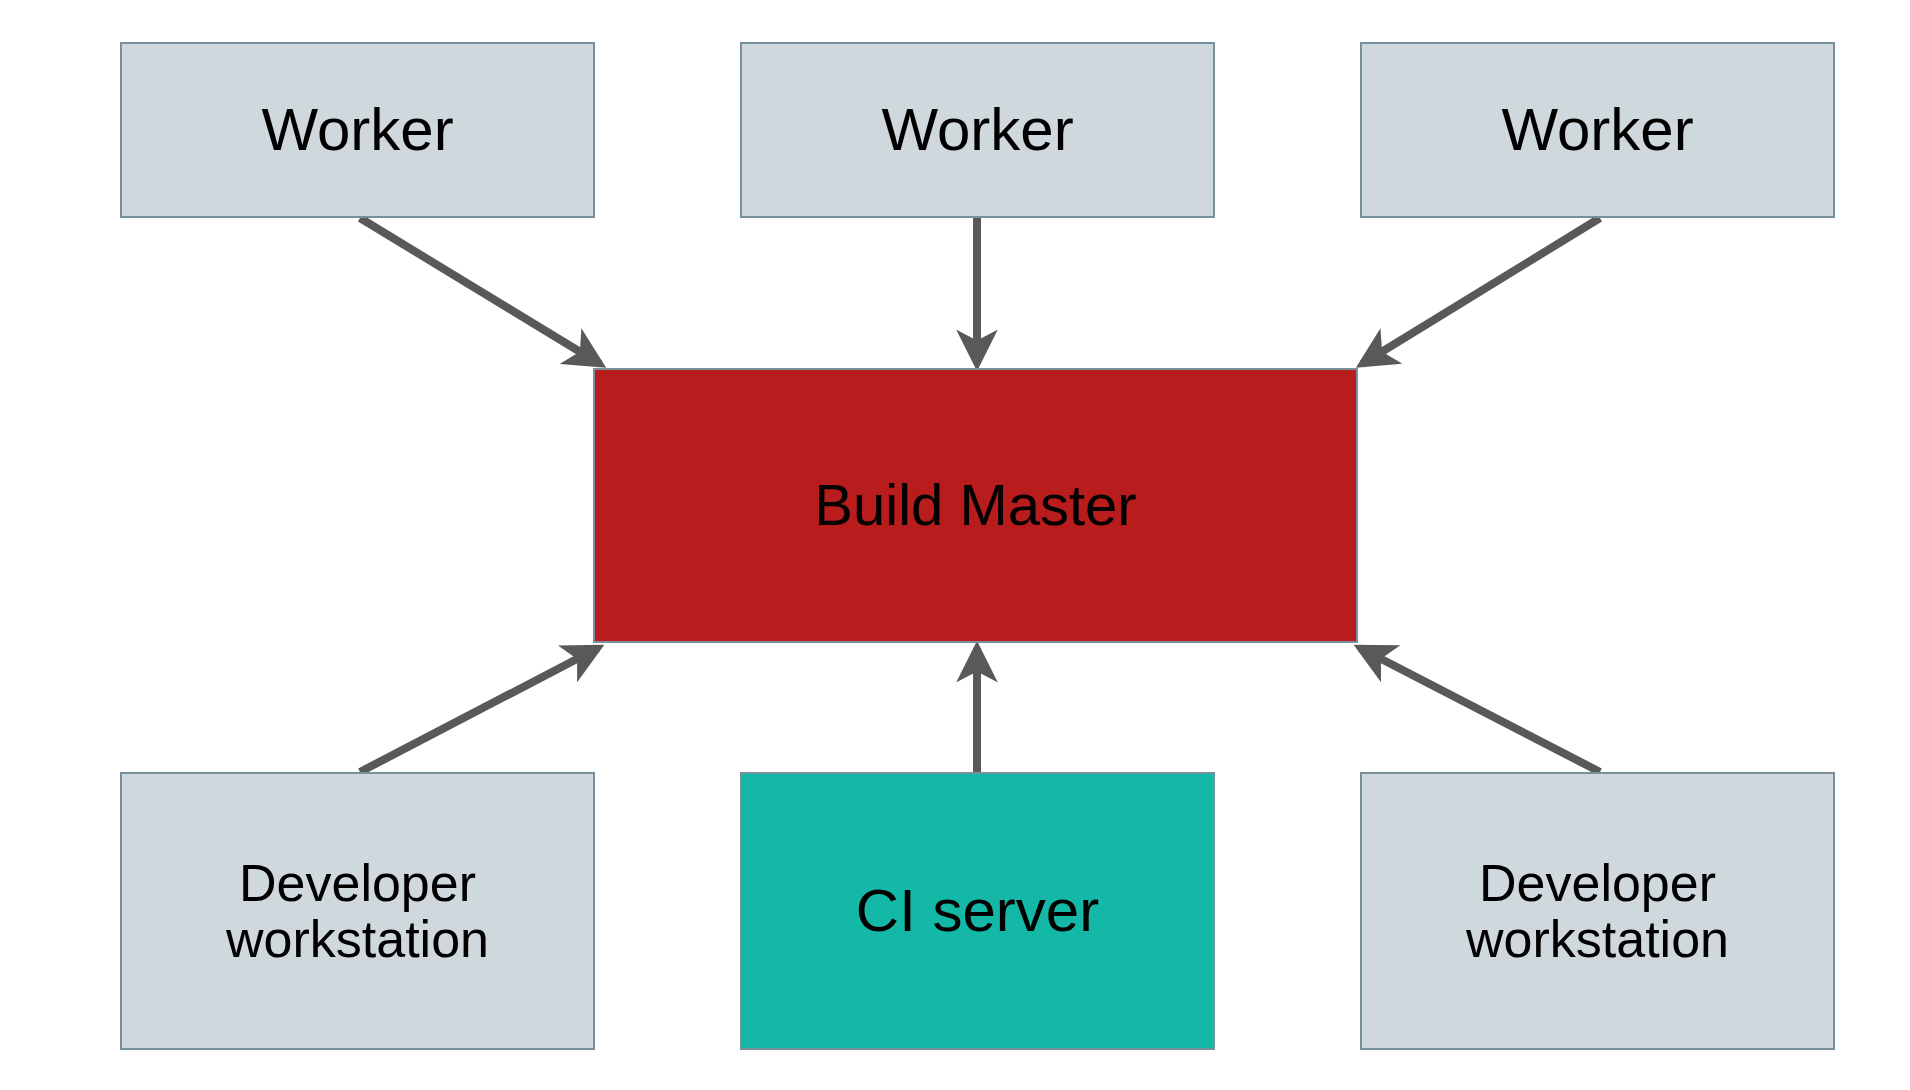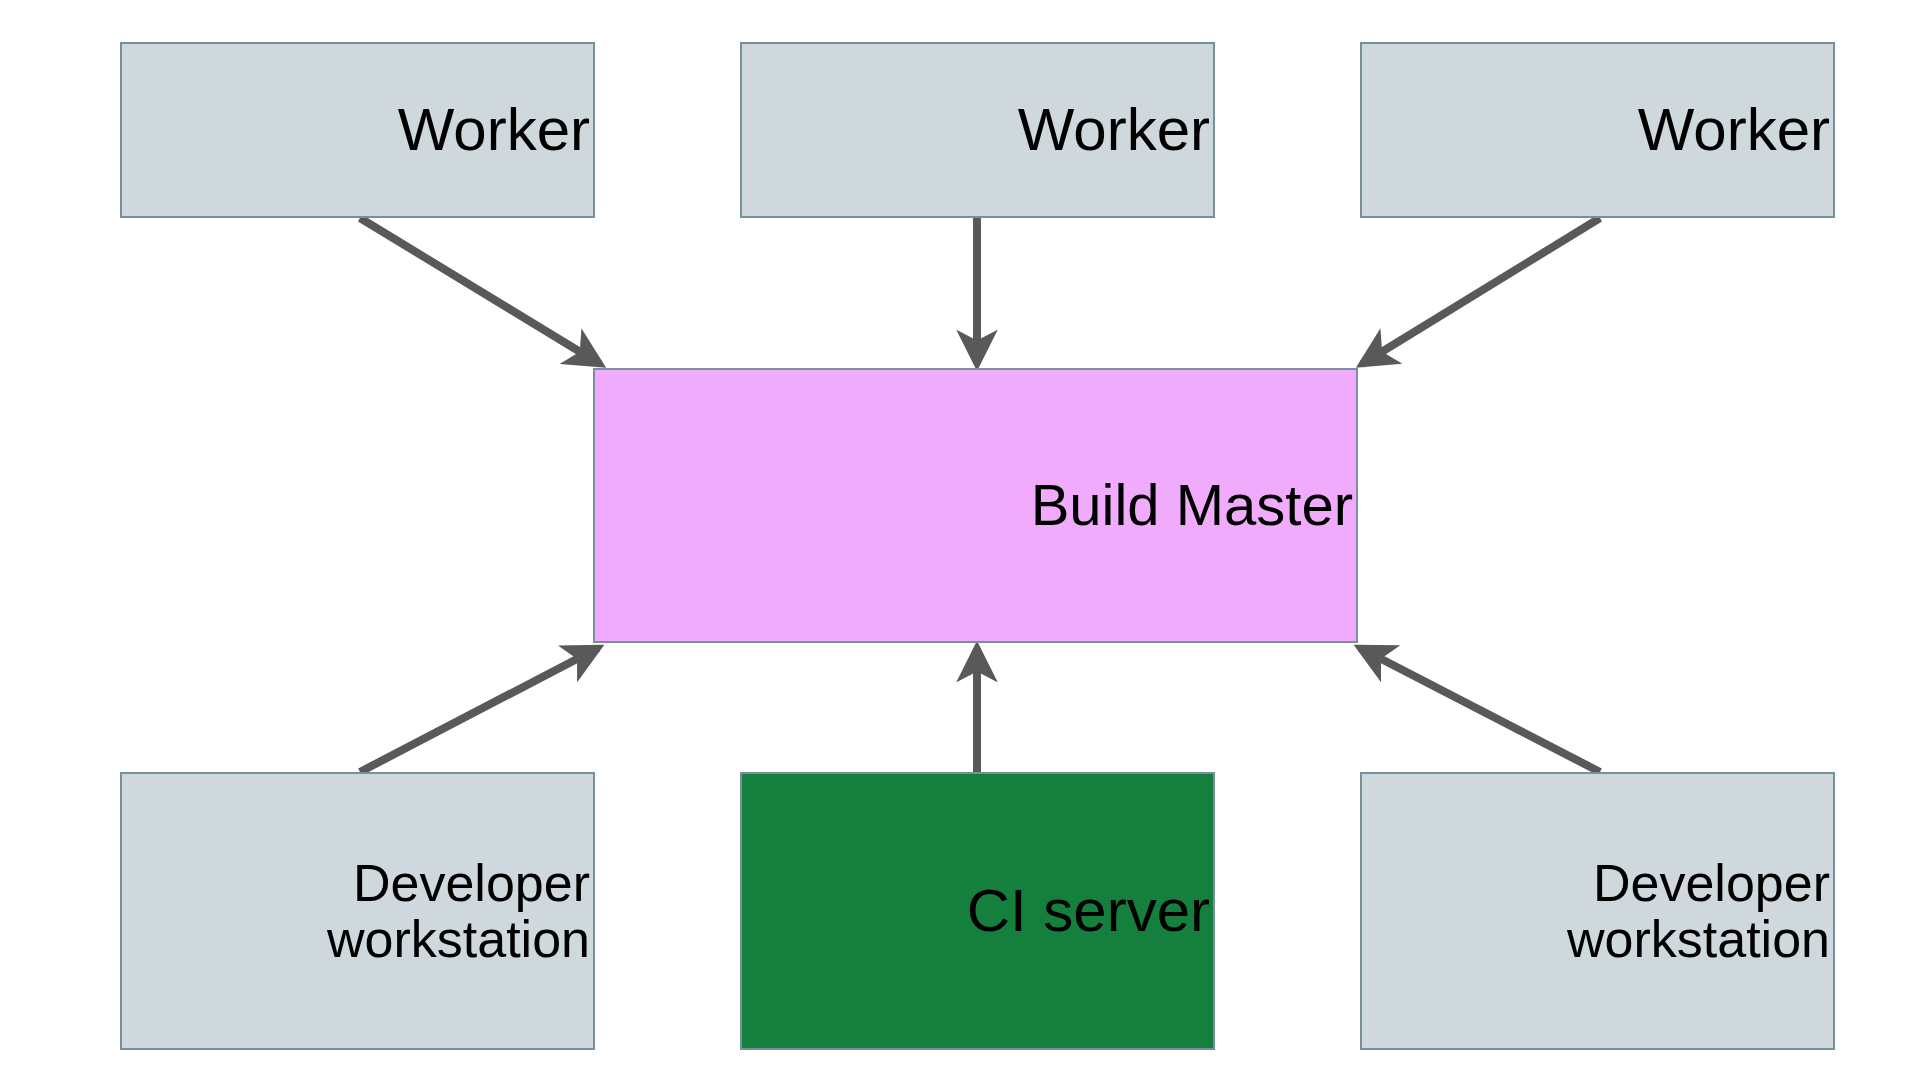--- a/index.html
+++ b/index.html
@@ -38,21 +38,20 @@
     color: #000000;
     line-height: 1.08;
     z-index: 2;
   }
   .node-label {
     display: block;
     width: 100%;
     padding: 0 3px;
     box-sizing: border-box;
     white-space: pre-line;
-    text-align: right;
   }
   .size-regular .node-label { font-size: 60px; }
   .size-master  .node-label { font-size: 58px; }
   .size-wrap    .node-label { font-size: 52px; }
 </style>
 </head>
 <body>
 
 <div id="diagram-canvas">
 
@@ -75,28 +74,28 @@
   <div id="node-group">
       <div class="node-box size-regular" style="left: 120px; top: 42px; width: 475px; height: 176px; background: rgb(207, 216, 220); border-color: rgb(120, 144, 156); color: rgb(0, 0, 0);">
         <span class="node-label">Worker</span>
       </div>
       <div class="node-box size-regular" style="left: 740px; top: 42px; width: 475px; height: 176px; background: rgb(207, 216, 220); border-color: rgb(120, 144, 156); color: rgb(0, 0, 0);">
         <span class="node-label">Worker</span>
       </div>
       <div class="node-box size-regular" style="left: 1360px; top: 42px; width: 475px; height: 176px; background: rgb(207, 216, 220); border-color: rgb(120, 144, 156); color: rgb(0, 0, 0);">
         <span class="node-label">Worker</span>
       </div>
-      <div class="node-box size-master" style="left: 593px; top: 368px; width: 765px; height: 275px; background: #f0abfc; border-color: rgb(120, 144, 156); color: rgb(0, 0, 0);">
+      <div class="node-box size-master" style="left: 593px; top: 368px; width: 765px; height: 275px; background: #b91c1c; border-color: rgb(120, 144, 156); color: rgb(0, 0, 0);">
         <span class="node-label">Build Master</span>
       </div>
       <div class="node-box size-wrap" style="left: 120px; top: 772px; width: 475px; height: 278px; background: rgb(207, 216, 220); border-color: rgb(120, 144, 156); color: rgb(0, 0, 0);">
         <span class="node-label">Developer
 workstation</span>
       </div>
-      <div class="node-box size-regular" style="left: 740px; top: 772px; width: 475px; height: 278px; background: #15803d; border-color: rgb(120, 144, 156); color: rgb(0, 0, 0);">
+      <div class="node-box size-regular" style="left: 740px; top: 772px; width: 475px; height: 278px; background: #14b8a6; border-color: rgb(120, 144, 156); color: rgb(0, 0, 0);">
         <span class="node-label">CI server</span>
       </div>
       <div class="node-box size-wrap" style="left: 1360px; top: 772px; width: 475px; height: 278px; background: rgb(207, 216, 220); border-color: rgb(120, 144, 156); color: rgb(0, 0, 0);">
         <span class="node-label">Developer
 workstation</span>
       </div>
     </div>
 
 </div>
 

